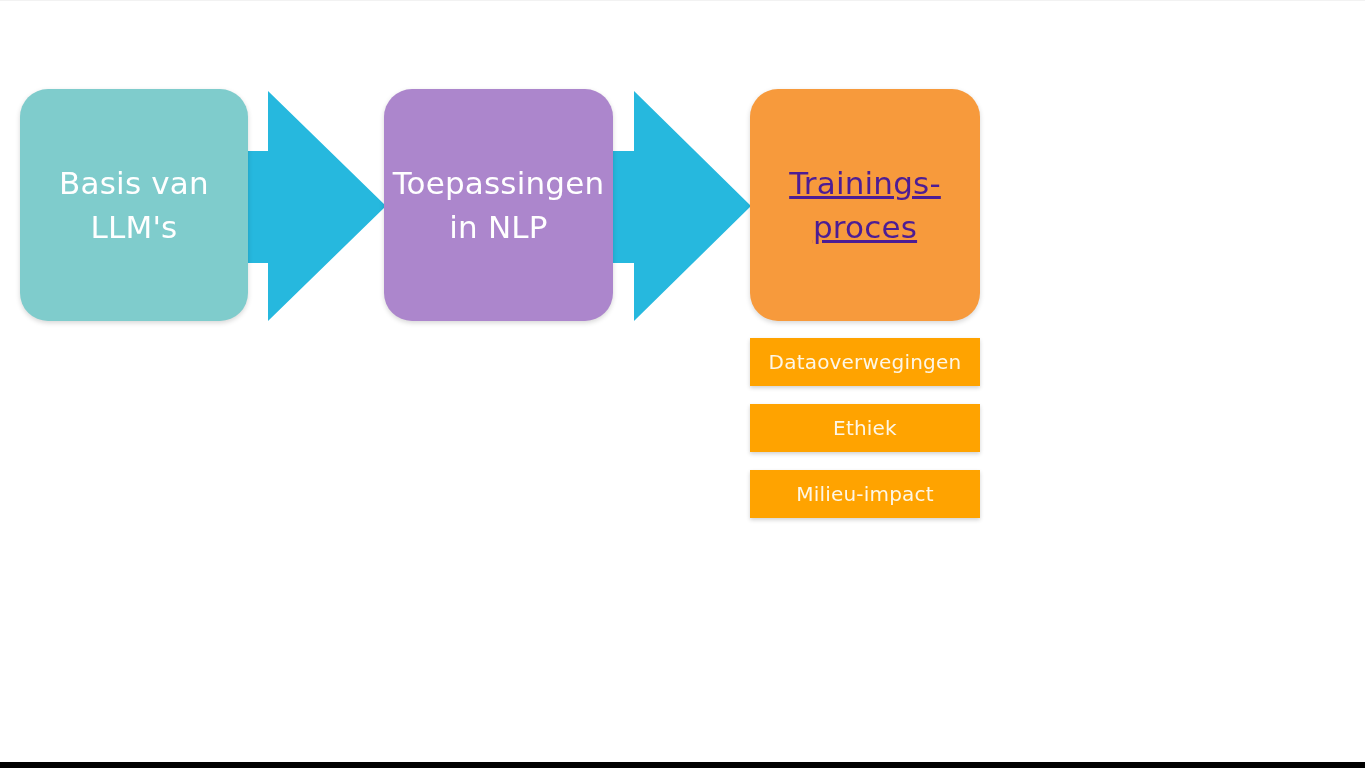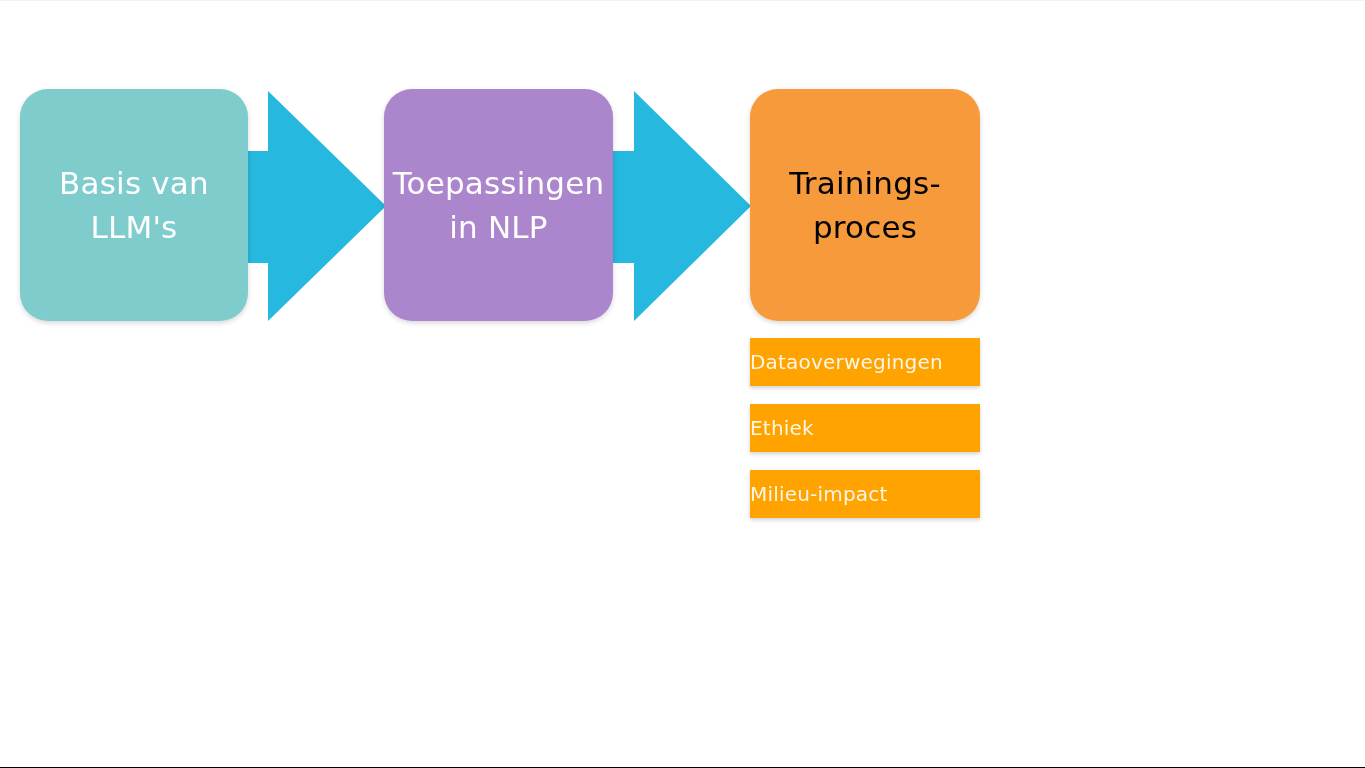--- a/index.html
+++ b/index.html
@@ -14,21 +14,21 @@
     overflow: hidden;
     position: relative;
   }
 
   
   #slide-canvas {
     position: absolute;
     inset: 0;
     background: #ffffff;
     border-top: 1px solid #f2f2f2;
-    border-bottom: 1px solid #000000;
+    border-bottom: 6px solid #000000;
     box-sizing: border-box;
   }
 
   
   .stage-box {
     position: absolute;
     border-radius: 28px;
     display: flex;
     align-items: center;
     justify-content: center;
@@ -63,21 +63,21 @@
   #connector-arrow-1 { left: 612px; width: 140px; }
 
   
   .subitem-bar {
     position: absolute;
     left: 750px;
     width: 230px;
     height: 48px;
     display: flex;
     align-items: center;
-    justify-content: flex-start;
+    justify-content: center;
     color: #fdf6e6;
     font-size: 20px;
     letter-spacing: 0.2px;
     box-shadow: 0 2px 4px rgba(0,0,0,0.18);
     z-index: 3;
   }
   #subitem-bar-0 { top: 337px; }
   #subitem-bar-1 { top: 403px; }
   #subitem-bar-2 { top: 469px; }
 </style>
@@ -97,21 +97,21 @@
 
   <div class="stage-box" id="stage-box-1" style="background: rgb(172, 134, 204); color: rgb(255, 255, 255);">
     <span class="stage-label">Toepassingen
 in NLP</span>
   </div>
 
   <svg class="connector-arrow" id="connector-arrow-1" viewBox="0 0 140 234" preserveAspectRatio="none">
     <polygon points="0,62 22,62 22,2 139,117 22,232 22,174 0,174" fill="#26b8de"></polygon>
   </svg>
 
-  <div class="stage-box" id="stage-box-2" style="background: rgb(247, 154, 60); color: #000000;">
+  <div class="stage-box" id="stage-box-2" style="background: rgb(247, 154, 60); color: #4c1d95; text-decoration: underline;">
     <span class="stage-label">Trainings-
 proces</span>
   </div>
 
   <div class="subitem-bar" id="subitem-bar-0" style="background: rgb(255, 163, 0); color: rgb(253, 246, 230);">
     <span>Dataoverwegingen</span>
   </div>
 
   <div class="subitem-bar" id="subitem-bar-2" style="background: rgb(255, 163, 0); color: rgb(253, 246, 230);">
     <span>Milieu-impact</span>

